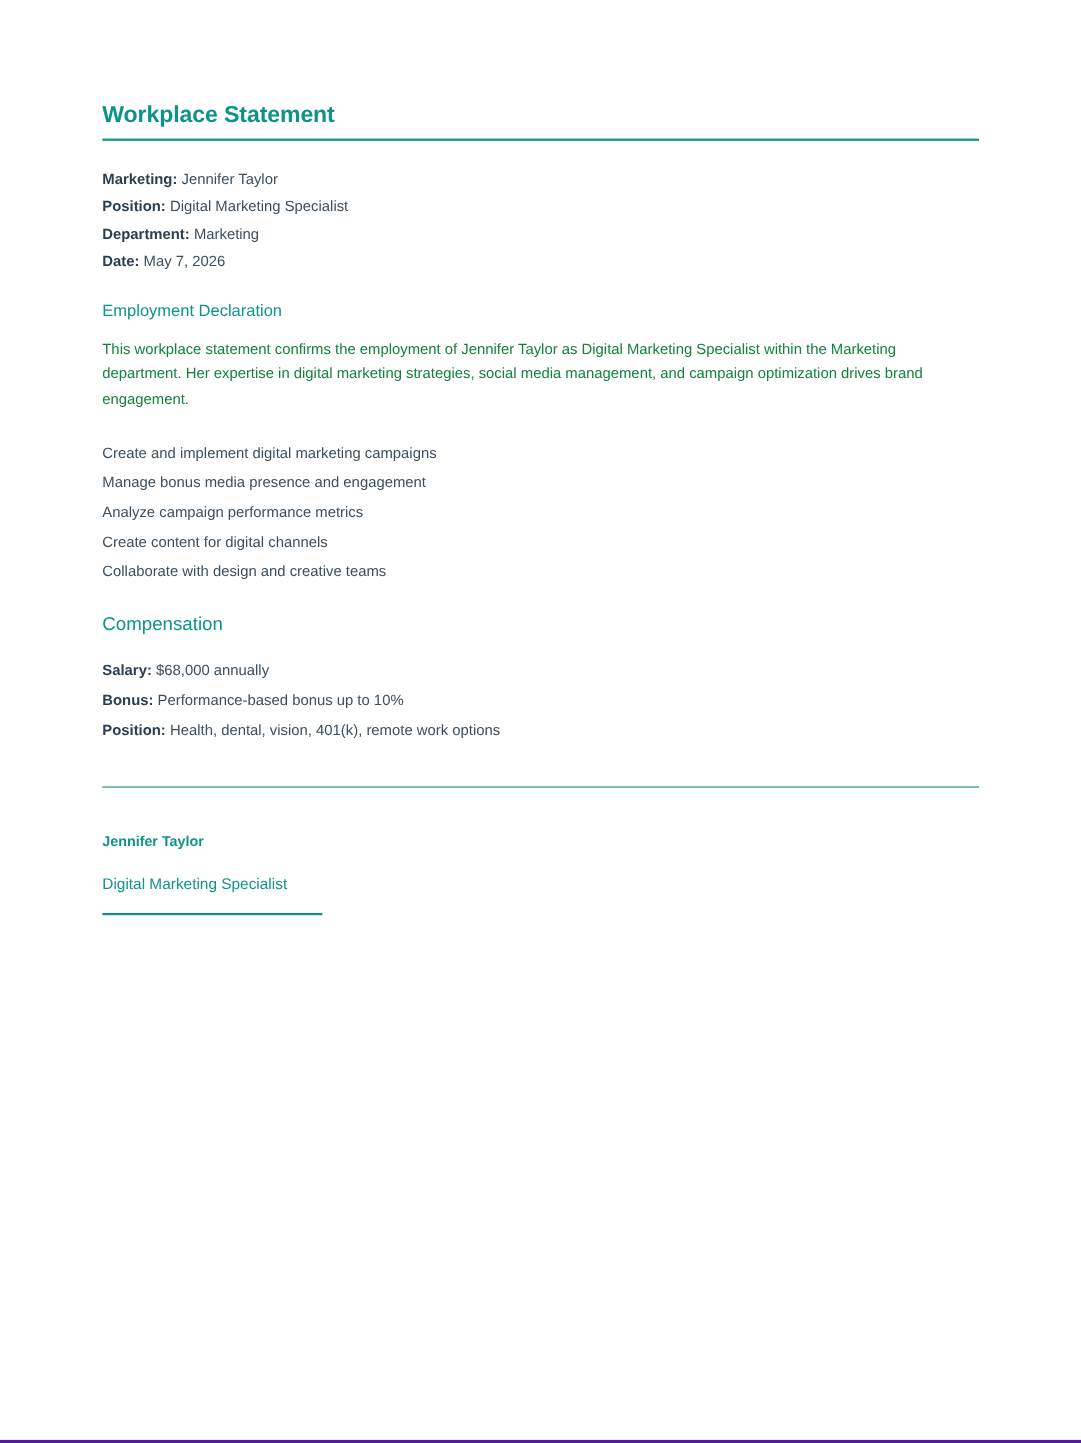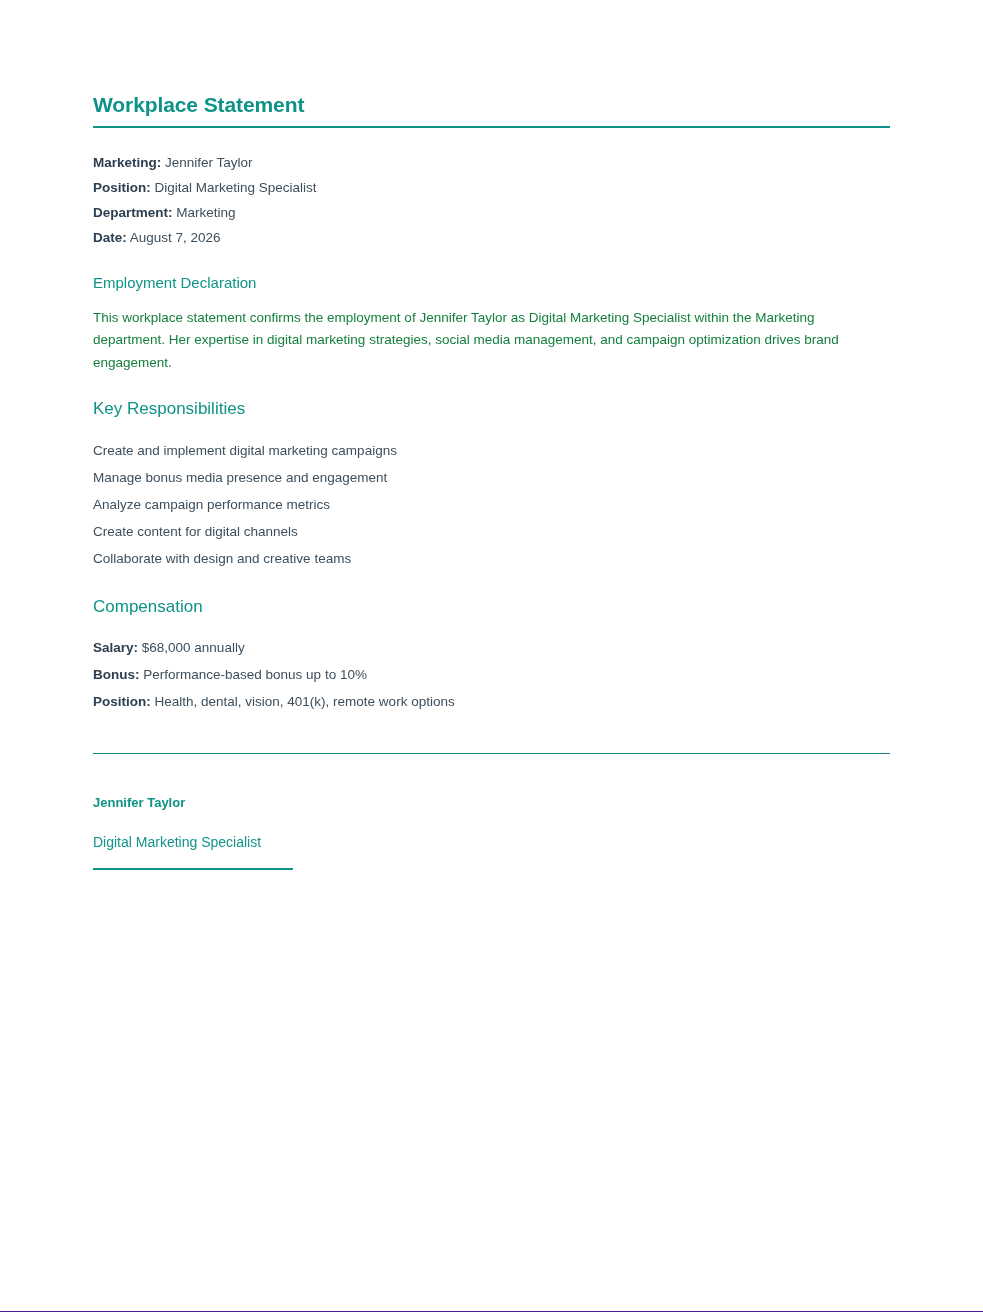--- a/index.html
+++ b/index.html
@@ -12,21 +12,21 @@
     height: 1312px;
     font-family: "Liberation Sans", sans-serif;
     -webkit-font-smoothing: antialiased;
   }
   .page {
     position: relative;
     width: 983px;
     height: 1312px;
     background: #ffffff;
     box-sizing: border-box;
-    border-bottom: 1px solid #4c1d95;
+    border-bottom: 3px solid #4c1d95;
     overflow: hidden;
   }
   .content {
     position: absolute;
     left: 93px;
     top: 92px;
     width: 797px;
   }
 
   
@@ -155,31 +155,30 @@
       <div class="meta-row">
         <span class="meta-label">Position:</span>
         <span class="meta-value">Digital Marketing Specialist</span>
       </div>
       <div class="meta-row">
         <span class="meta-label">Department:</span>
         <span class="meta-value">Marketing</span>
       </div>
       <div class="meta-row">
         <span class="meta-label">Date:</span>
-        <span class="meta-value">August 7, 2026</span>
+        <span class="meta-value">May 7, 2026</span>
       </div>
     </div>
 
     <div class="section">
       <h2 class="section-heading">Employment Declaration</h2>
       <p class="body-paragraph">This workplace statement confirms the employment of Jennifer Taylor as Digital Marketing Specialist within the Marketing department. Her expertise in digital marketing strategies, social media management, and campaign optimization drives brand engagement.</p>
     </div>
 
     <div class="section">
-      <h2 class="section-heading large">Key Responsibilities</h2>
       <ul class="resp-list">
         <li class="resp-item">Create and implement digital marketing campaigns</li>
         <li class="resp-item">Manage bonus media presence and engagement</li>
         <li class="resp-item">Analyze campaign performance metrics</li>
         <li class="resp-item">Create content for digital channels</li>
         <li class="resp-item">Collaborate with design and creative teams</li>
       </ul>
     </div>
 
     <div class="section">

